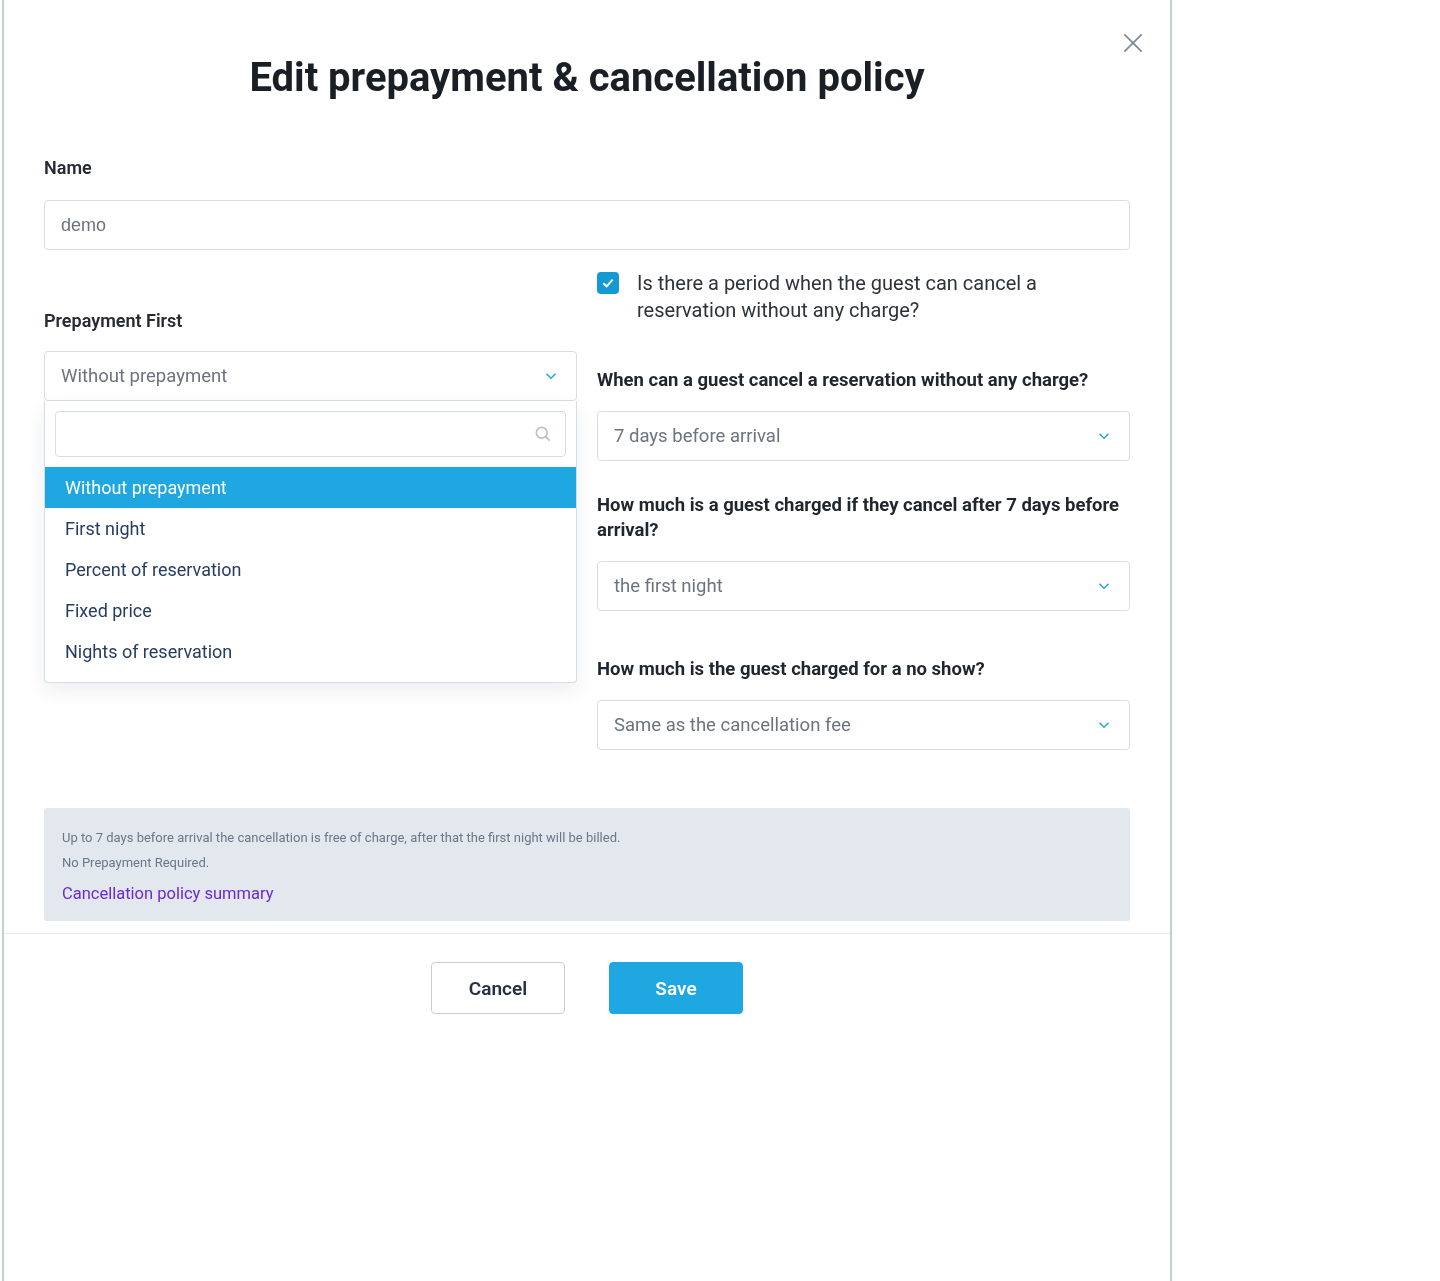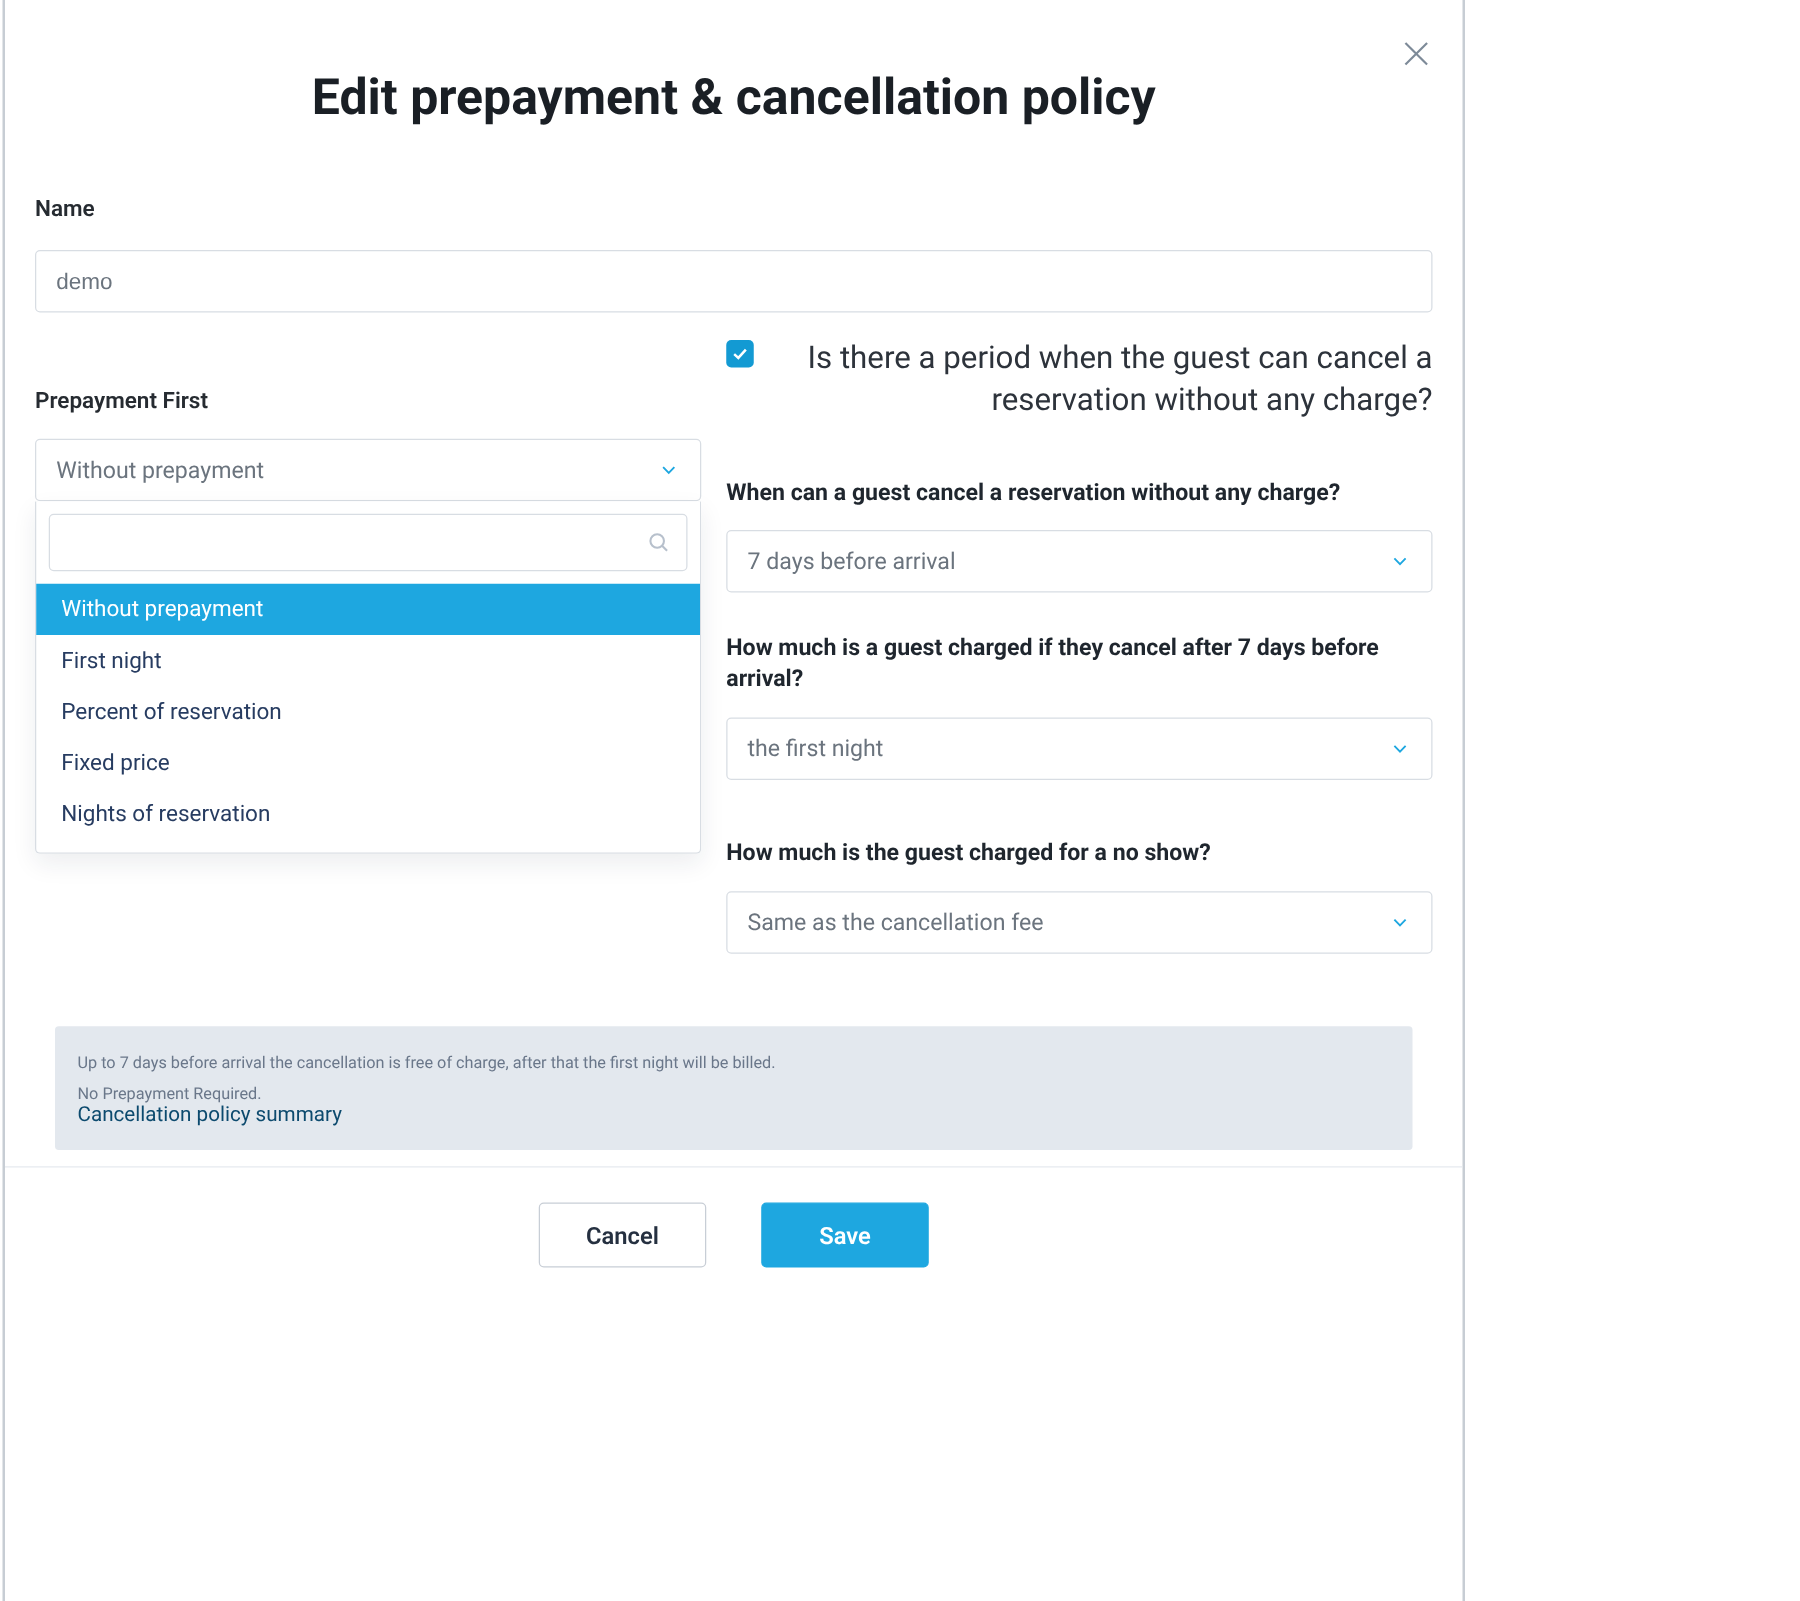--- a/index.html
+++ b/index.html
@@ -43,21 +43,21 @@
   }
   .close svg{display:block;}
   .title{
     text-align:center;
     font-weight:700;
     font-size:40px;
     padding-top:54px;
     color:#1a1f25;
   }
   .form{
-    padding:0 24px;
+    padding:0 40px;
   }
   .label{
     display:block;
     font-weight:600;
     font-size:18px;
     color:var(--label);
     margin-top:56px;
   }
   .input, .select{
     width:100%;
@@ -127,24 +127,23 @@
   .checkbox{
     width:22px;height:22px;border-radius:4px;
     background:var(--accent-strong);
     display:flex;align-items:center;justify-content:center;
     flex:0 0 22px;
     margin-top:2px;
     cursor:pointer;
   }
   .checkbox svg{display:block;}
   .check-label{
-    font-size:25px;
+    font-size:20px;
     color:#2d333b;
     line-height:1.35;
-    text-align:right;
   }
   .field-label{
     font-weight:700;
     font-size:18.5px;
     color:#1f262e;
     line-height:1.35;
   }
   .field-block{}
   .field-block + .field-block{margin-top:32px;}
   .first-field{margin-top:44px;}
@@ -152,21 +151,21 @@
   .select .value{font-size:18.5px;}
   
   .summary{
     margin:58px 40px 0 40px;
     background:var(--summary-bg);
     border-radius:3px;
     padding:22px 18px 18px 18px;
   }
   .summary-line{font-size:13px;color:#6a778a;margin:0;}
   .summary-line + .summary-line{margin-top:10px;}
-  .summary-caption{font-size:16.5px;color:#0c4a6e;}
+  .summary-caption{font-size:16.5px;color:#6d28d9;margin-top:14px;}
   
   .footer{
     position:absolute; left:0; right:0; bottom:239px;
     border-top:1px solid #e6eaef;
     padding:28px 12px;
     display:flex; justify-content:center; gap:44px;
   }
   .btn{
     height:52px; min-width:134px;
     border-radius:4px;

